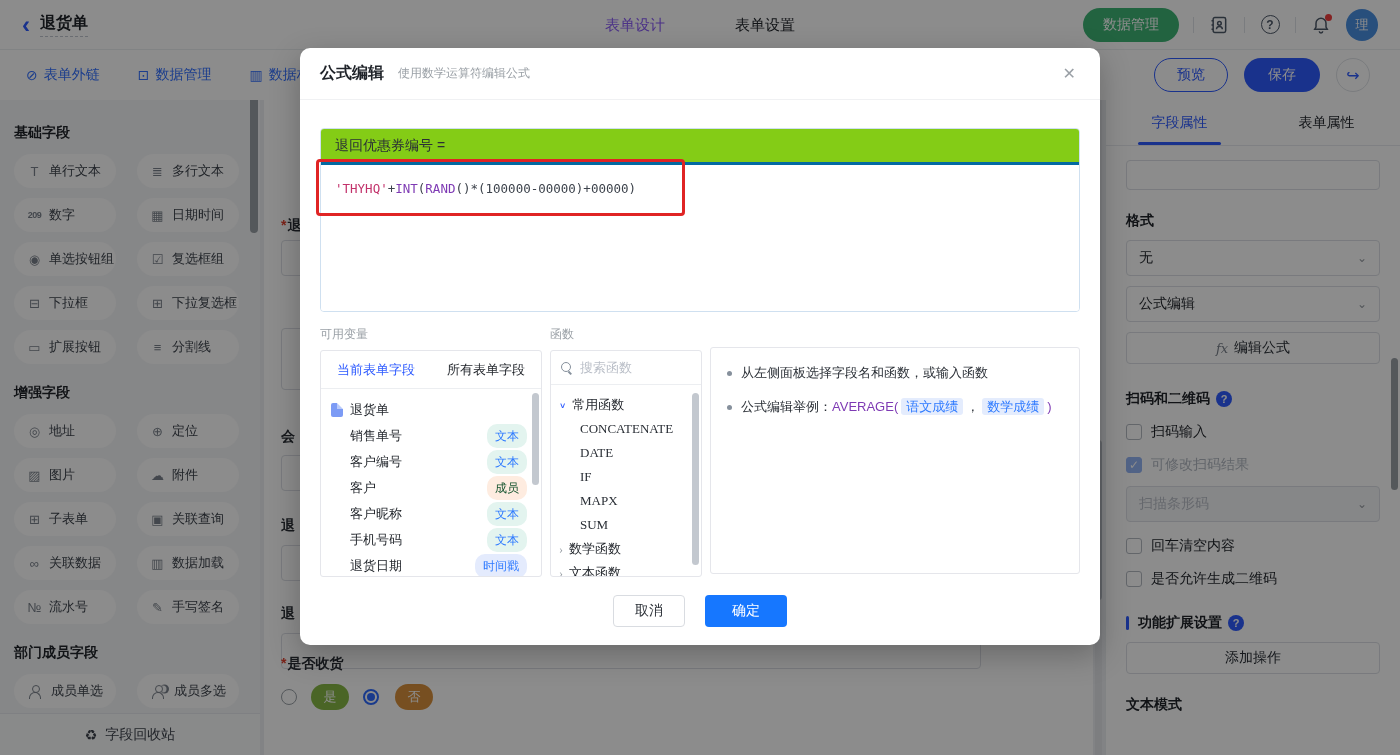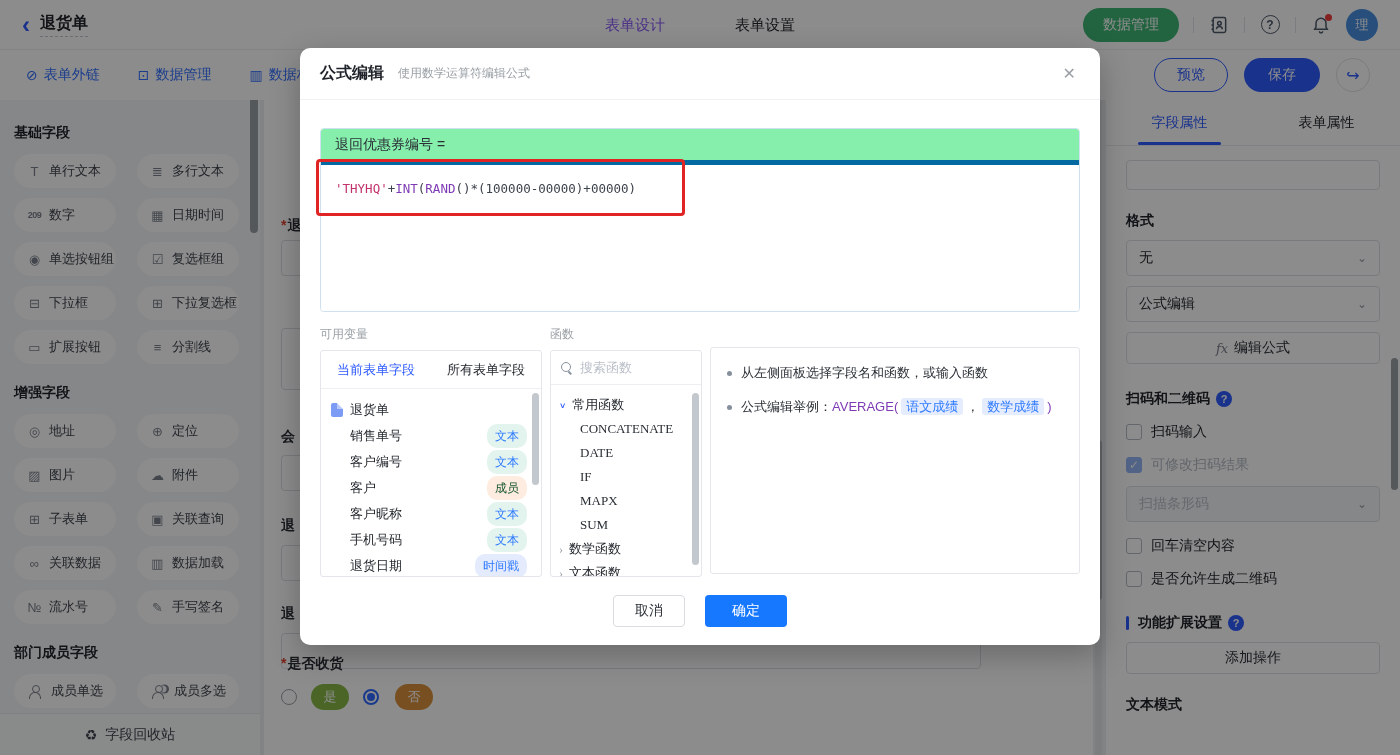--- a/index.html
+++ b/index.html
@@ -90,21 +90,21 @@
 
   
   .overlay { position:absolute; inset:0; background:rgba(0,0,0,0.45); z-index:10; }
   .modal { position:absolute; left:300px; top:48px; width:800px; height:597px; background:#fff; border-radius:10px; z-index:20; box-shadow:0 10px 30px rgba(0,0,0,0.25); }
   .m-header { height:52px; display:flex; align-items:center; padding:0 24px 0 20px; border-bottom:1px solid #f0f1f3; }
   .m-title { font-size:16px; font-weight:bold; }
   .m-sub { font-size:12px; color:#9aa0a6; margin-left:14px; }
   .m-close { margin-left:auto; color:#9aa0a6; font-size:16px; cursor:pointer; }
 
   .f-card { margin:28px 20px 0; border:1px solid #cfe0f0; border-radius:4px; overflow:hidden; }
-  .f-head { height:36px; background:#86efac; display:flex; align-items:center; padding-left:14px; font-size:14px; color:#2a2f36; border-bottom:5px solid #0369a1; }
+  .f-head { height:36px; background:#84cc16; display:flex; align-items:center; padding-left:14px; font-size:14px; color:#2a2f36; border-bottom:3px solid #0369a1; }
   .f-body { height:146px; background:#fff; padding:16px 14px; font-family:"DejaVu Sans Mono","Liberation Mono",monospace; font-size:12.5px; }
   .tok-str { color:#c2326b; }
   .tok-fn { color:#7e3ab4; }
   .tok-op { color:#3d434c; }
   .red-box { position:absolute; left:16px; top:111px; width:369px; height:57px; border:3px solid #e02424; border-radius:4px; pointer-events:none; z-index:5; }
 
   .m-mid { display:flex; margin:14px 20px 0; gap:8px; }
   .m-col-label { font-size:12px; color:#9aa0a6; margin-bottom:7px; }
   .panel { border:1px solid #e5e6eb; border-radius:3px; height:227px; background:#fff; position:relative; overflow:hidden; }
   .col-vars { width:222px; }

